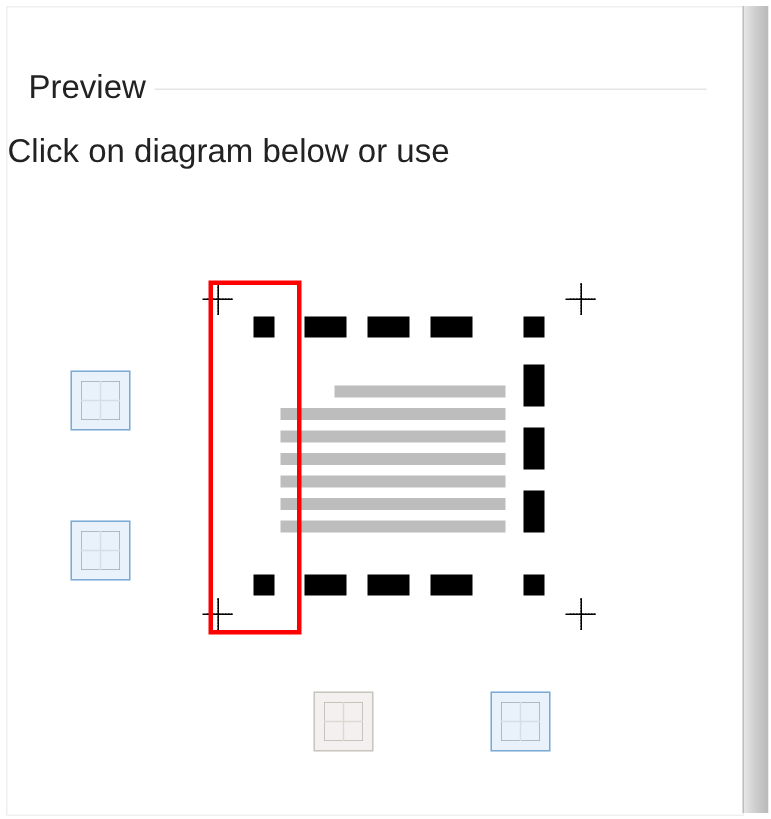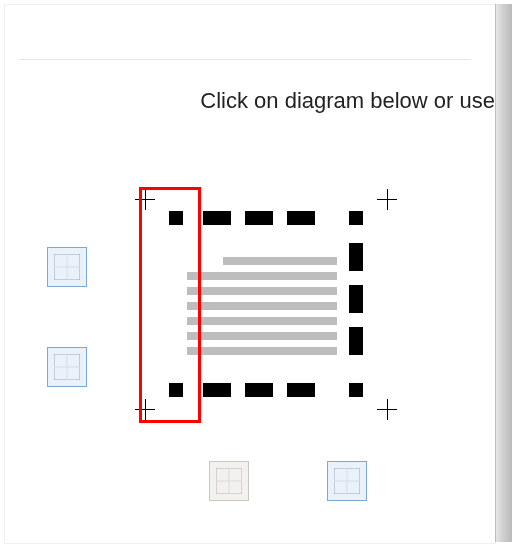--- a/index.html
+++ b/index.html
@@ -36,21 +36,21 @@
   }
   .title-rule{
     position:absolute;
     left:14px;right:24px;top:54px;
     height:1px;background:#e5e5e5;
     z-index:1;
   }
   .instr{
     position:absolute;
     left:0;right:0;top:82px;
-    text-align:right;
+    text-align:left;
     font-size:22px;
     color:#222;
     line-height:1.25;
   }
   
   .bbtn{
     position:absolute;
     width:40px;height:40px;
     background:#e9f2fb;
     border:1px solid #7ba9d4;
@@ -104,20 +104,21 @@
     box-sizing:border-box;
     pointer-events:none;
   }
 </style>
 </head>
 <body>
 
 <div class="panel">
 
   <div class="title-rule"></div>
+  <div class="title">Preview</div>
 
   <div class="instr">
     <span>Click on diagram below or use</span><br>
   </div>
 
   <div class="bbtn" style="left:42px;top:242px;">
     <svg width="26" height="26">
       <rect x="0" y="0" width="26" height="26" fill="none" stroke="#9aa9b6" stroke-width="1"></rect>
       <line x1="13" y1="0" x2="13" y2="26" stroke="#d5dde5"></line>
       <line x1="0" y1="13" x2="26" y2="13" stroke="#d5dde5"></line>

